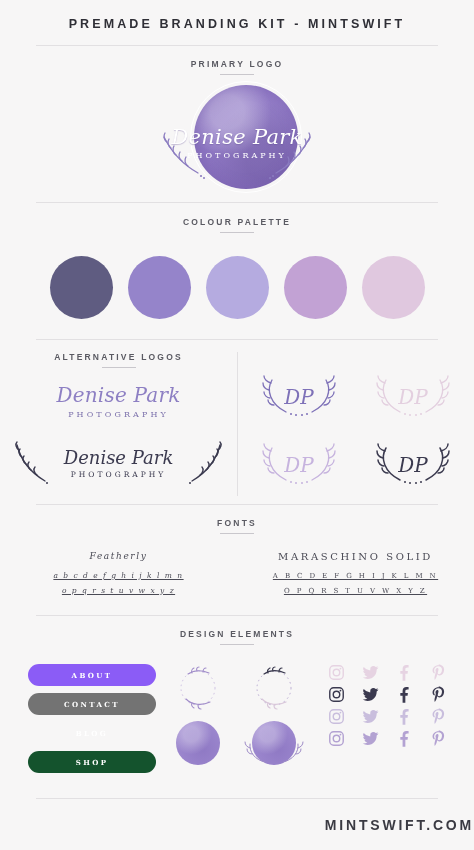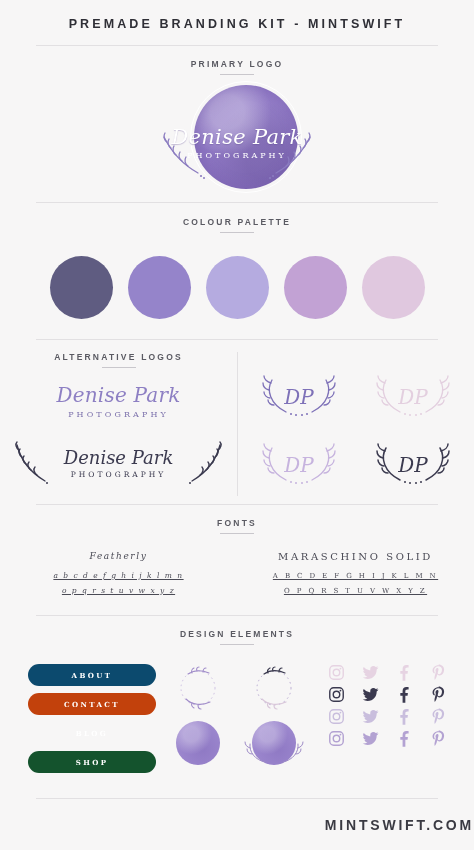--- a/index.html
+++ b/index.html
@@ -476,24 +476,24 @@
     </div>
   </div>
   <div class="hrule"></div>
 
   <div>
     <div class="sec-title" style="padding-top:13px;">DESIGN ELEMENTS</div>
 
     <div class="de-wrap">
 
       <div class="de-col buttons">
-        <div class="pill" style="background: #0c4a6e; color: rgb(255, 255, 255); justify-content: center;">
+        <div class="pill" style="background: #8b5cf6; color: rgb(255, 255, 255); justify-content: center;">
             <span>ABOUT</span>
           </div>
-        <div class="pill" style="background: #c2410c; color: rgb(255, 255, 255);">
+        <div class="pill" style="background: #737373; color: rgb(255, 255, 255);">
             <span>CONTACT</span>
           </div>
         <div class="pill" style="color: rgb(255, 255, 255);">
             <span>BLOG</span>
           </div>
         <div class="pill" style="background: #14532d; color: rgb(255, 255, 255);">
             <span>SHOP</span>
           </div>
       </div>
 

